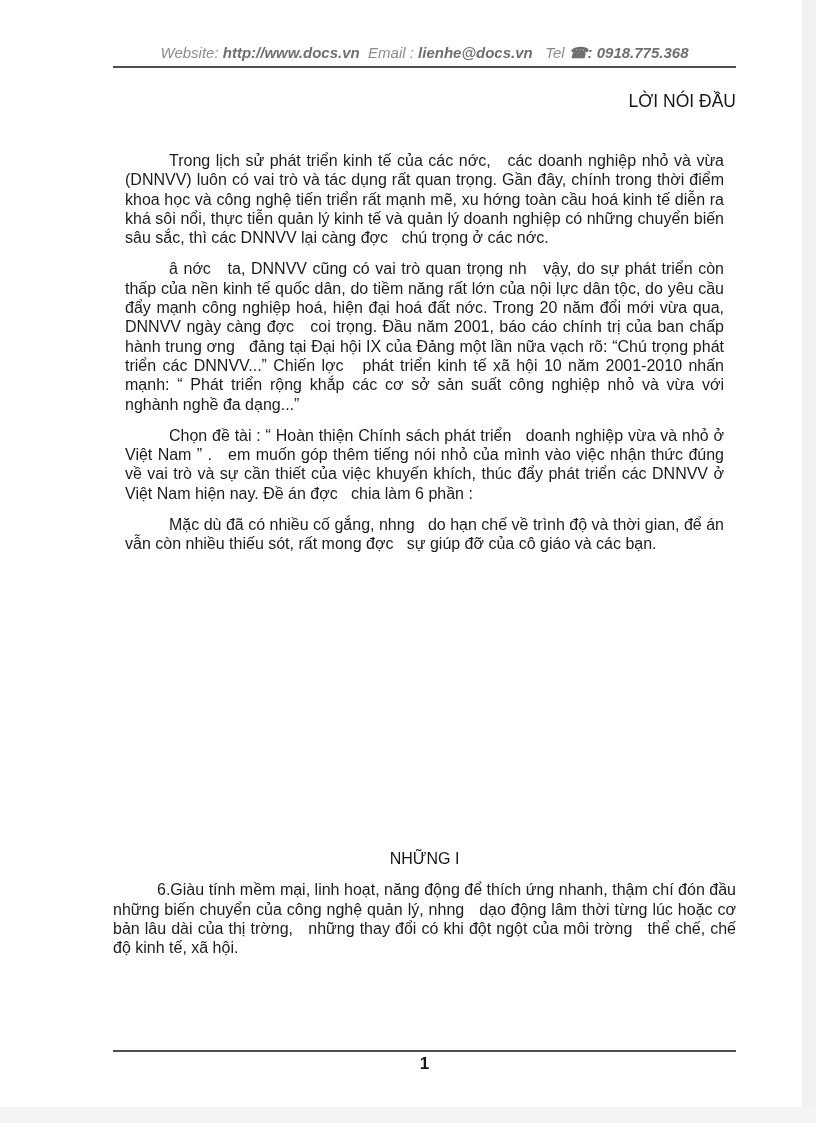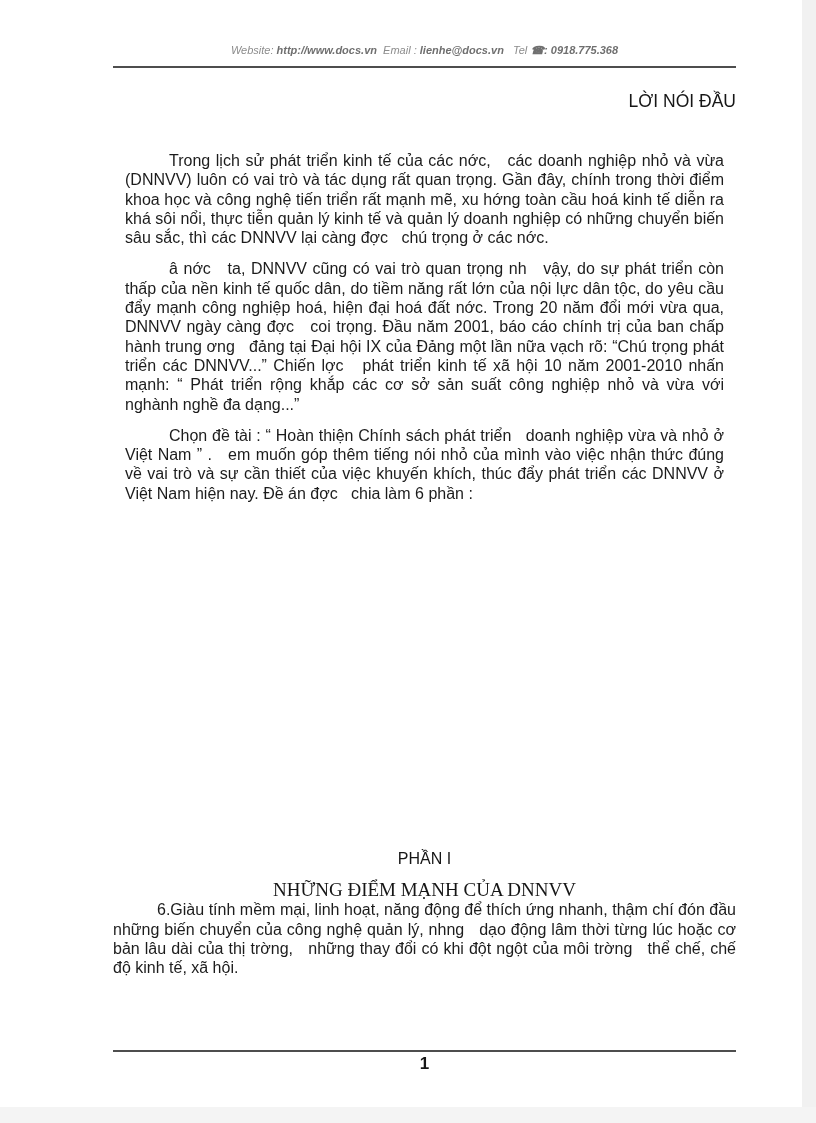--- a/index.html
+++ b/index.html
@@ -13,21 +13,21 @@
   }
   
   .edge-right{position:absolute;top:0;right:0;width:14px;height:100%;background:#f1f1f1;}
   .edge-bottom{position:absolute;left:0;bottom:0;width:100%;height:16px;background:#f4f4f4;}
 
   
   .header-text{
     position:absolute;top:44px;left:113px;width:623px;
     text-align:center;
     font-style:italic;
-    font-size:11px;
+    font-size:15px;
     color:#8c8c8c;
     white-space:pre;
   }
   .header-text .hb{font-weight:bold;color:#6f6f6f;}
   .header-rule{
     position:absolute;top:66px;left:113px;width:623px;
     border-top:2px solid #4e4e4e;
   }
 
   
@@ -104,24 +104,24 @@
   <div class="header-text"><span>Website: </span><span class="hb">http://www.docs.vn</span><span>  Email : </span><span class="hb">lienhe@docs.vn</span><span>   Tel </span><span class="hb">☎</span><span class="hb">: </span><span class="hb">0918.775.368</span></div>
 
   <div class="header-rule"></div>
 
   <h1 class="doc-title">LỜI NÓI ĐẦU</h1>
 
   <div class="body-block">
     <p>Trong lịch sử phát triển kinh tế của các nớc,   các doanh nghiệp nhỏ và vừa (DNNVV) luôn có vai trò và tác dụng rất quan trọng. Gần đây, chính trong thời điểm khoa học và công nghệ tiến triển rất mạnh mẽ, xu hớng toàn cầu hoá kinh tế diễn ra khá sôi nổi, thực tiễn quản lý kinh tế và quản lý doanh nghiệp có những chuyển biến sâu sắc, thì các DNNVV lại càng đợc   chú trọng ở các nớc.</p>
     <p>â nớc   ta, DNNVV cũng có vai trò quan trọng nh   vậy, do sự phát triển còn thấp của nền kinh tế quốc dân, do tiềm năng rất lớn của nội lực dân tộc, do yêu cầu đẩy mạnh công nghiệp hoá, hiện đại hoá đất nớc. Trong 20 năm đổi mới vừa qua, DNNVV ngày càng đợc   coi trọng. Đầu năm 2001, báo cáo chính trị của ban chấp hành trung ơng   đảng tại Đại hội IX của Đảng một lần nữa vạch rõ: “Chú trọng phát triển các DNNVV...” Chiến lợc   phát triển kinh tế xã hội 10 năm 2001-2010 nhấn mạnh: “ Phát triển rộng khắp các cơ sở sản suất công nghiệp nhỏ và vừa với nghành nghề đa dạng...”</p>
     <p>Chọn đề tài : “ Hoàn thiện Chính sách phát triển   doanh nghiệp vừa và nhỏ ở Việt Nam ” .   em muốn góp thêm tiếng nói nhỏ của mình vào việc nhận thức đúng về vai trò và sự cần thiết của việc khuyến khích, thúc đẩy phát triển các DNNVV ở Việt Nam hiện nay. Đề án đợc   chia làm 6 phần :</p>
+    <p>Mặc dù đã có nhiều cố gắng, nhng   do hạn chế về trình độ và thời gian, để án vẫn còn nhiều thiếu sót, rất mong đợc   sự giúp đỡ của cô giáo và các bạn.</p>
   </div>
 
   <div class="part-block">
-    <h2 class="part-heading">PHẦN I</h2>
-    <h3 class="part-subheading">NHỮNG ĐIỂM MẠNH CỦA DNNVV</h3>
+    <h2 class="part-heading">NHỮNG I</h2>
     <p>6.Giàu tính mềm mại, linh hoạt, năng động để thích ứng nhanh, thậm chí đón đầu những biến chuyển của công nghệ quản lý, nhng   dạo động lâm thời từng lúc hoặc cơ bản lâu dài của thị trờng,   những thay đổi có khi đột ngột của môi trờng   thể chế, chế độ kinh tế, xã hội.</p>
   </div>
 
   <div class="footer-rule"></div>
   <div class="footer-num">1</div>
 
 </div>
 
 </body></html>

